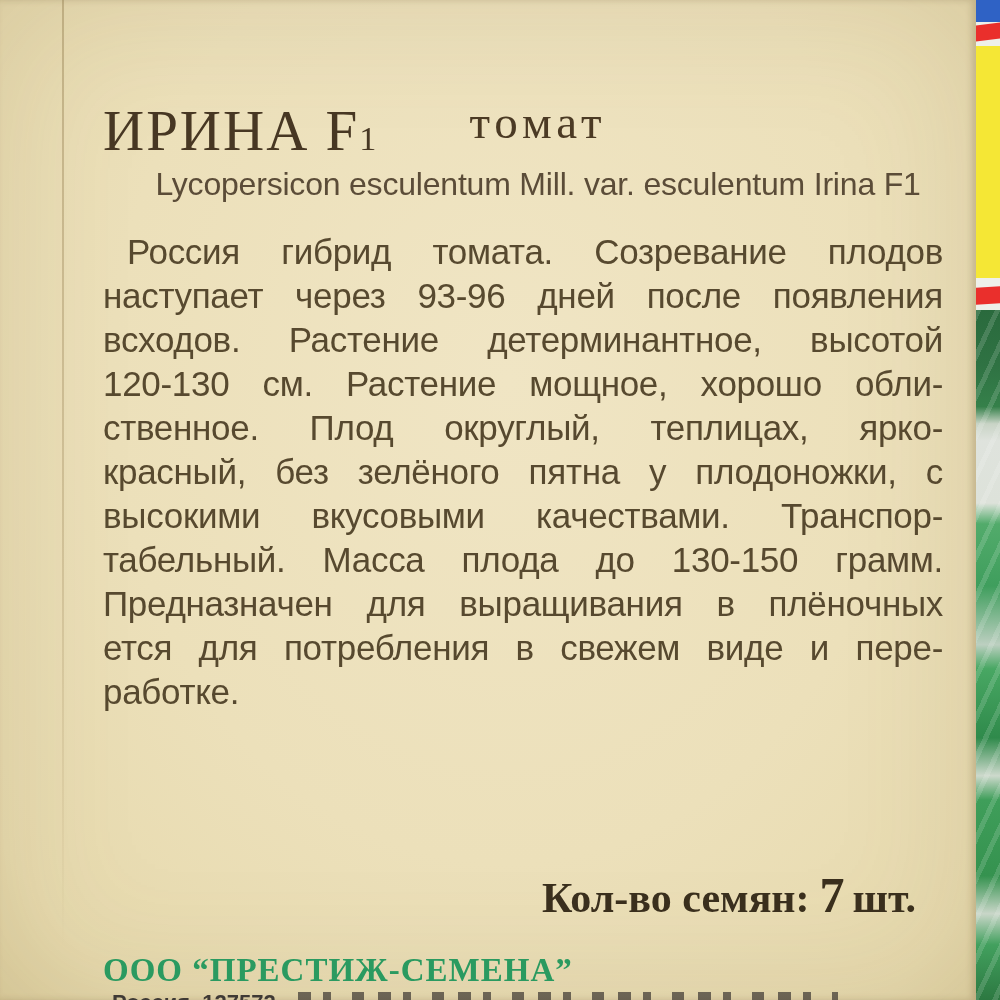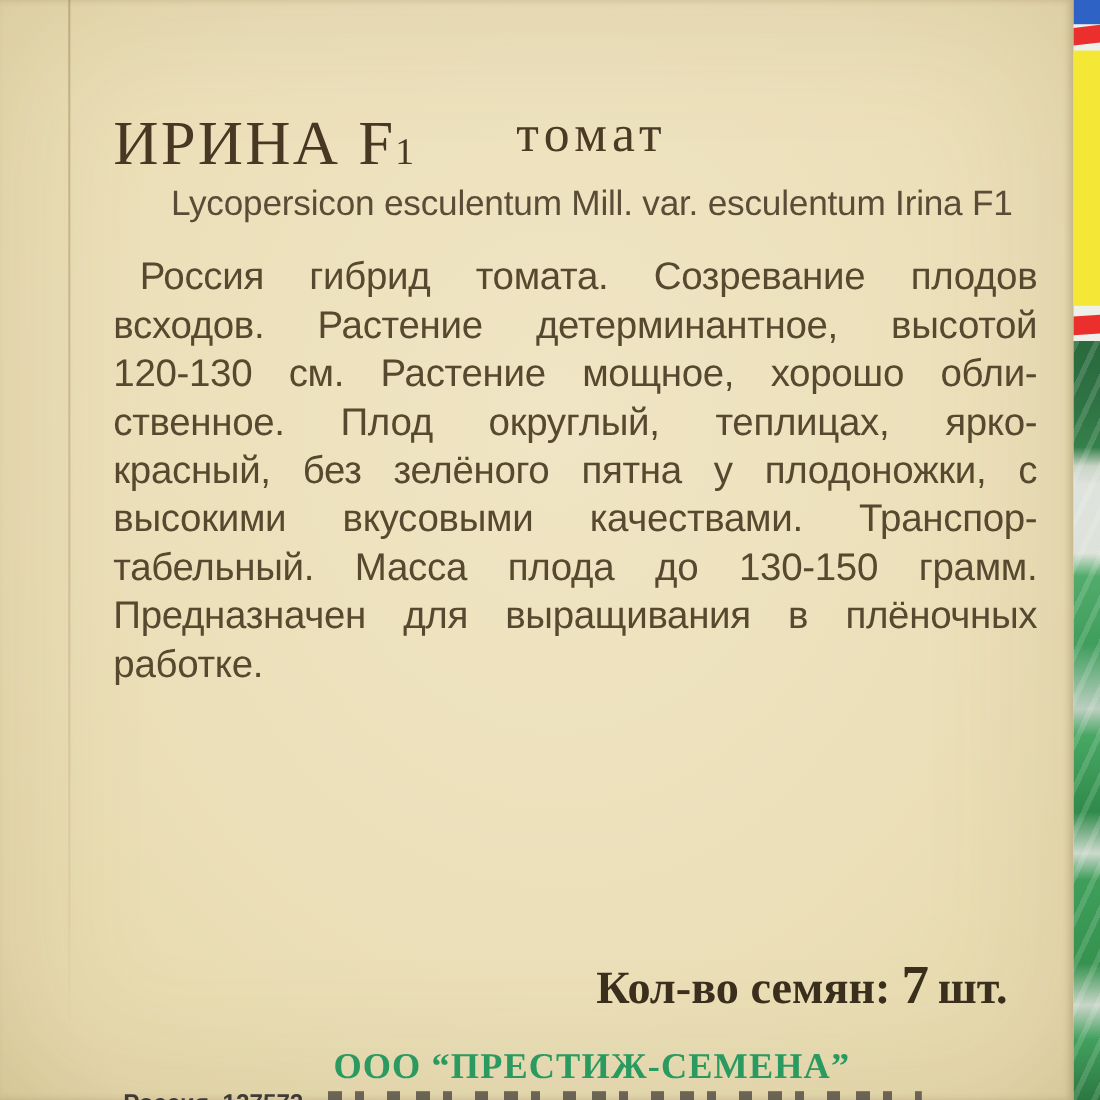--- a/index.html
+++ b/index.html
@@ -68,21 +68,21 @@
   .seeds {
     position:absolute; top:866px; right:60px;
     font-family:"Liberation Serif", serif; font-weight:bold; font-size:42px;
     color:#3a2f1d; white-space:nowrap;margin-left:36px;
   }
   .seeds .val { font-size:50px; margin:0 8px 0 10px; }
 
   .manufacturer {
     position:absolute; left:0; top:952px; width:100%;
     font-family:"Liberation Serif", serif; font-weight:bold; font-size:33px;
-    letter-spacing:1px; color:#2a9a60; text-align:center;
+    letter-spacing:1px; color:#2a9a60; text-align:left;
   }
 
   .addr-wrap {
     position:absolute; left:112px; top:990px; width:820px; height:10px;
     overflow:hidden; display:flex; gap:16px; align-items:flex-start;
   }
   .addr-text { font-size:22px; font-weight:bold; color:#3f3a35; white-space:nowrap; }
   .addr-marks {
     width:540px; height:8px; margin-top:2px; opacity:.75; flex:none;
     background: repeating-linear-gradient(90deg,
@@ -99,27 +99,29 @@
 
   <div class="content">
     <div class="category">томат</div>
     <div class="variety"><span>ИРИНА F</span><span class="gen">1</span></div>
     <div class="latin">Lycopersicon esculentum Mill. var. esculentum Irina F1</div>
     <div class="manufacturer">ООО “ПРЕСТИЖ-СЕМЕНА”</div>
   </div>
 
   <div class="description">
     <div class="jline indent">Россия гибрид томата. Созревание плодов</div>
+    <div class="jline">наступает через 93-96 дней после появления</div>
     <div class="jline">всходов. Растение детерминантное, высотой</div>
     <div class="jline">120-130 см. Растение мощное, хорошо обли-</div>
     <div class="jline">ственное. Плод округлый, теплицах, ярко-</div>
     <div class="jline">красный, без зелёного пятна у плодоножки, с</div>
     <div class="jline">высокими вкусовыми качествами. Транспор-</div>
     <div class="jline">табельный. Масса плода до 130-150 грамм.</div>
     <div class="jline">Предназначен для выращивания в плёночных</div>
+    <div class="jline">ется для потребления в свежем виде и пере-</div>
     <div class="jline noj">работке.</div>
   </div>
 
   <div class="seeds"><span>Кол-во семян:</span><span class="val">7</span><span>шт.</span></div>
 
   <div class="addr-wrap">
     <span class="addr-text">Россия, 127572,</span>
     <span class="addr-marks"></span>
   </div>
 </div>

